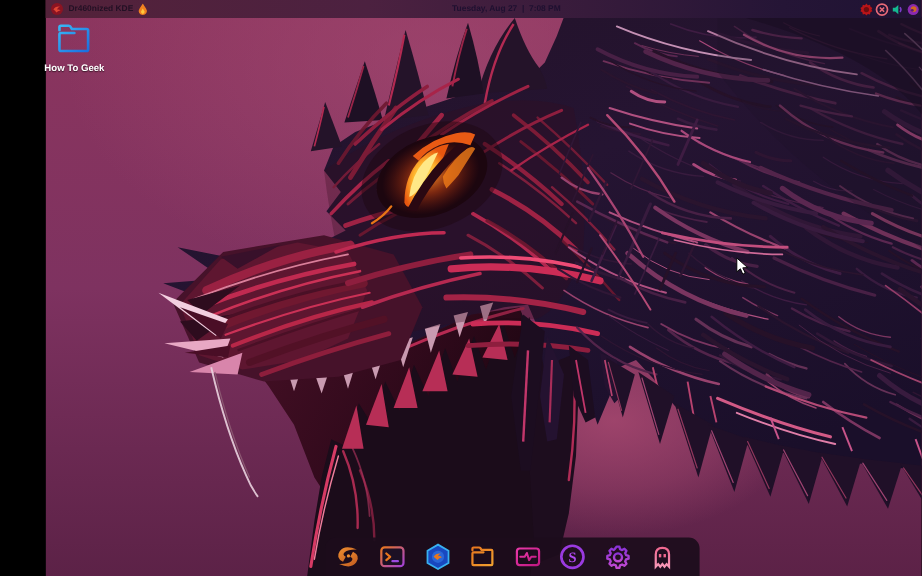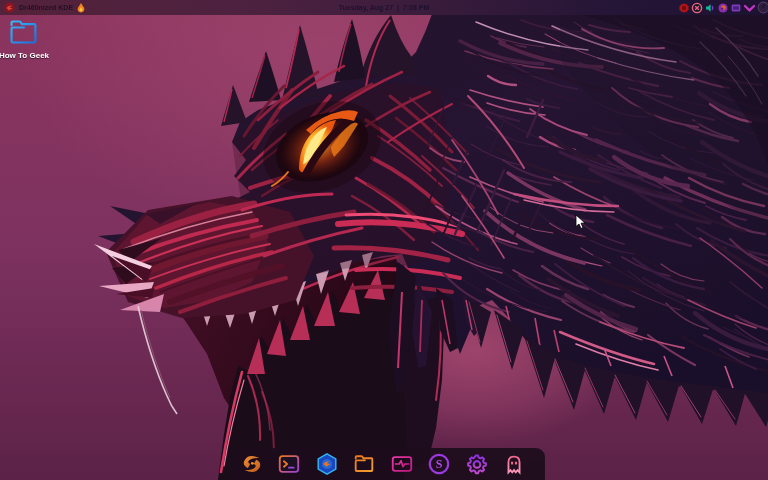--- a/index.html
+++ b/index.html
@@ -1,16 +1,16 @@
 <!DOCTYPE html>
 <html><head>
 <meta charset="utf-8">
 <style>
 html,body{margin:0;padding:0;width:768px;height:480px;overflow:hidden;background:#000;font-family:"Liberation Sans",sans-serif;}
-#stage{position:relative;width:730px;height:480px;}
+#stage{position:relative;width:730px;height:480px;margin-left:38px;}
 #wp{position:absolute;left:0;top:0;}
 
 #topbar{position:absolute;left:0;top:0;width:768px;height:15px;
  background:linear-gradient(90deg,#54223a 0%,#4c2140 35%,#3a1c3c 55%,#251536 80%,#1d1232 100%);
  display:flex;align-items:center;font-size:7px;font-weight:bold;color:#27102c;}
 #tbleft{display:flex;align-items:center;gap:4px;margin-left:4px;}
 #tbtitle{color:#221024;letter-spacing:0;}
 #tbclock{position:absolute;left:0;right:0;text-align:center;color:#1e1030;font-size:7px;font-weight:bold;}
 #tbtray{position:absolute;right:-2px;top:0;height:15px;display:flex;align-items:center;gap:1px;}
 

